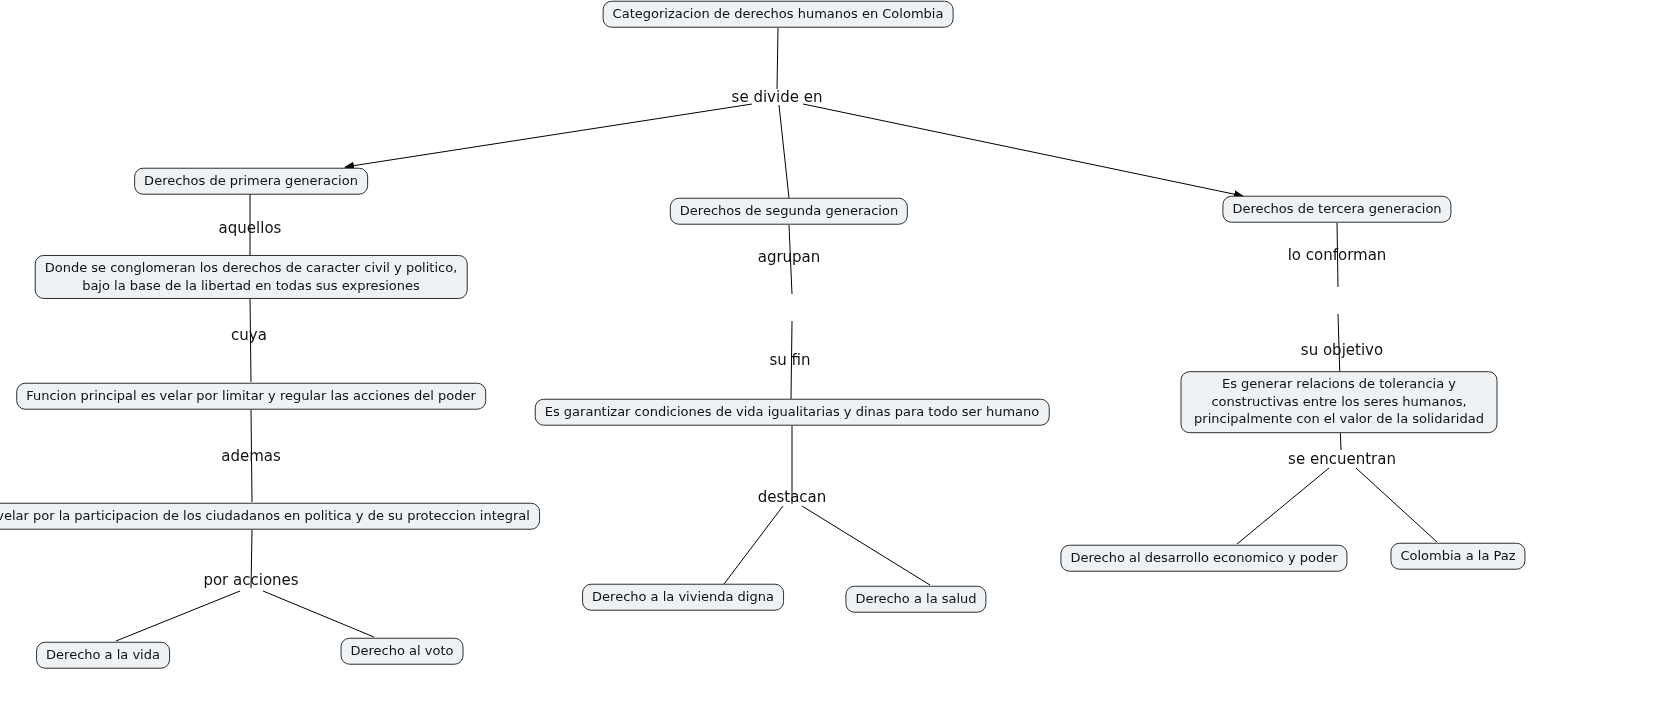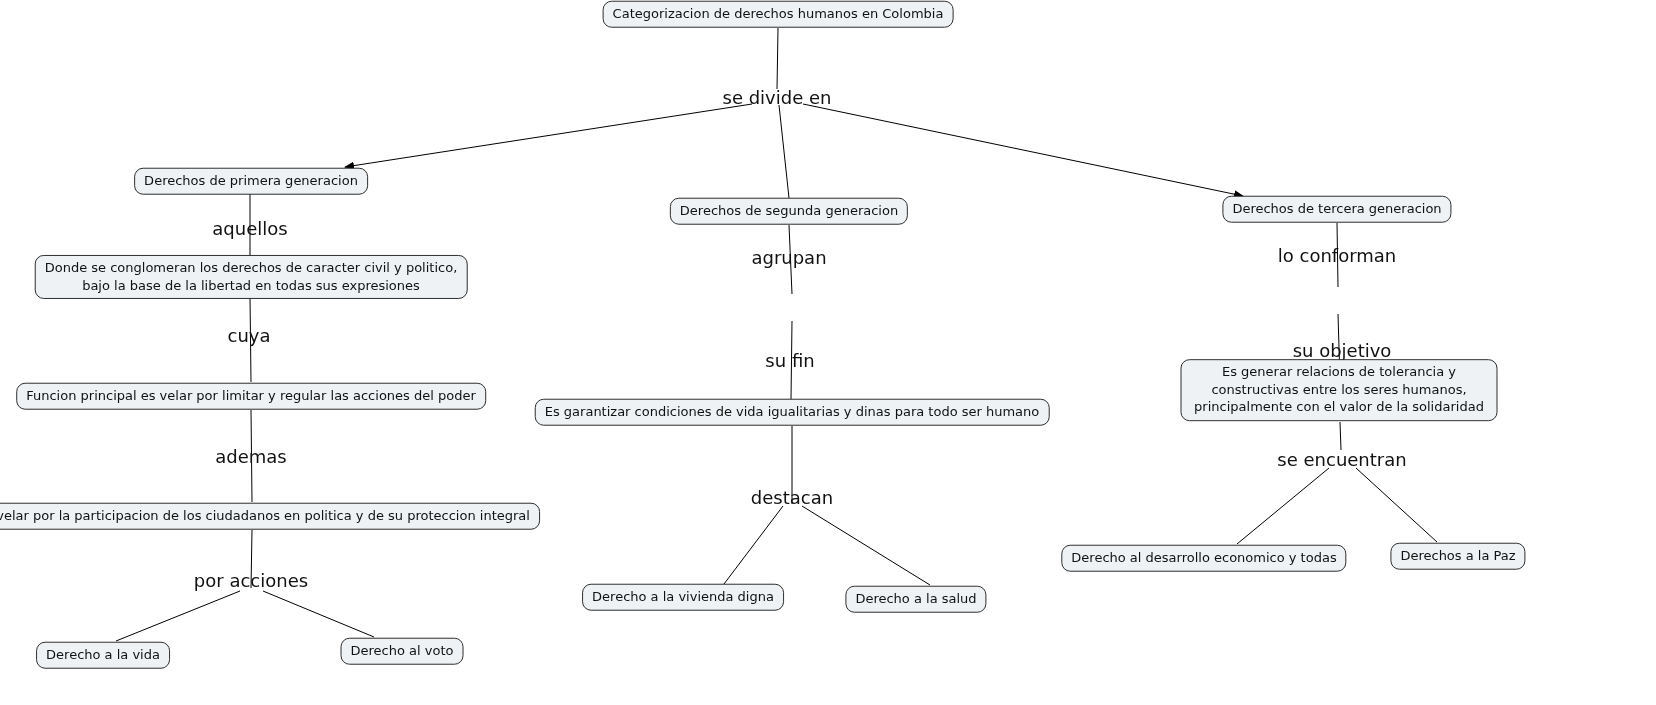--- a/index.html
+++ b/index.html
@@ -35,21 +35,21 @@
     font-size: 13px;
     line-height: 1.35;
     color: var(--text, #111111);
     white-space: pre-line;
     text-align: center;
   }
   .edge-label {
     position: absolute;
     transform: translate(-50%, -50%);
     z-index: 2;
-    font-size: 18px;
+    font-size: 15px;
     color: var(--text, #111111);
     white-space: nowrap;
   }
   .edge-line {
     stroke: var(--line, #000000);
     stroke-width: 1;
     fill: none;
   }
 </style>
 </head>
@@ -106,18 +106,18 @@
   <div class="node" style="left:252px;  top:516px;">De velar por la participacion de los ciudadanos en politica y de su proteccion integral</div>
   <div class="node" style="left:103px;  top:655px;">Derecho a la vida</div>
   <div class="node" style="left:402px;  top:651px;text-align:center;">Derecho al voto</div>
 
   <div class="node" style="left:789px;  top:211px;">Derechos de segunda generacion</div>
   <div class="node" style="left:792px;  top:412px;">Es garantizar condiciones de vida igualitarias y dinas para todo ser humano</div>
   <div class="node" style="left:683px;  top:597px;text-align:right;">Derecho a la vivienda digna</div>
   <div class="node" style="left:916px;  top:599px;">Derecho a la salud</div>
 
   <div class="node" style="left:1337px; top:209px;">Derechos de tercera generacion</div>
-  <div class="node" style="left:1339px; top:390px;">Es generar relacions de tolerancia y constructivas entre los seres humanos,
+  <div class="node" style="left:1339px; top:402px;">Es generar relacions de tolerancia y constructivas entre los seres humanos,
 principalmente con el valor de la solidaridad</div>
-  <div class="node" style="left:1204px; top:558px;">Derecho al desarrollo economico y todas</div>
-  <div class="node" style="left:1458px; top:556px;">Derechos a la Paz</div>
+  <div class="node" style="left:1204px; top:558px;">Derecho al desarrollo economico y poder</div>
+  <div class="node" style="left:1458px; top:556px;">Colombia a la Paz</div>
 
 </div>
 
 </body></html>

